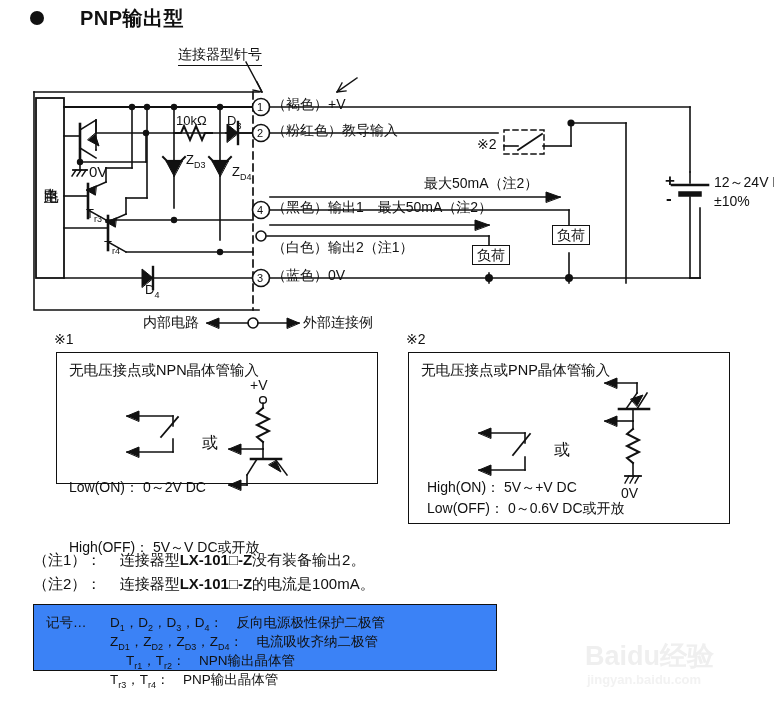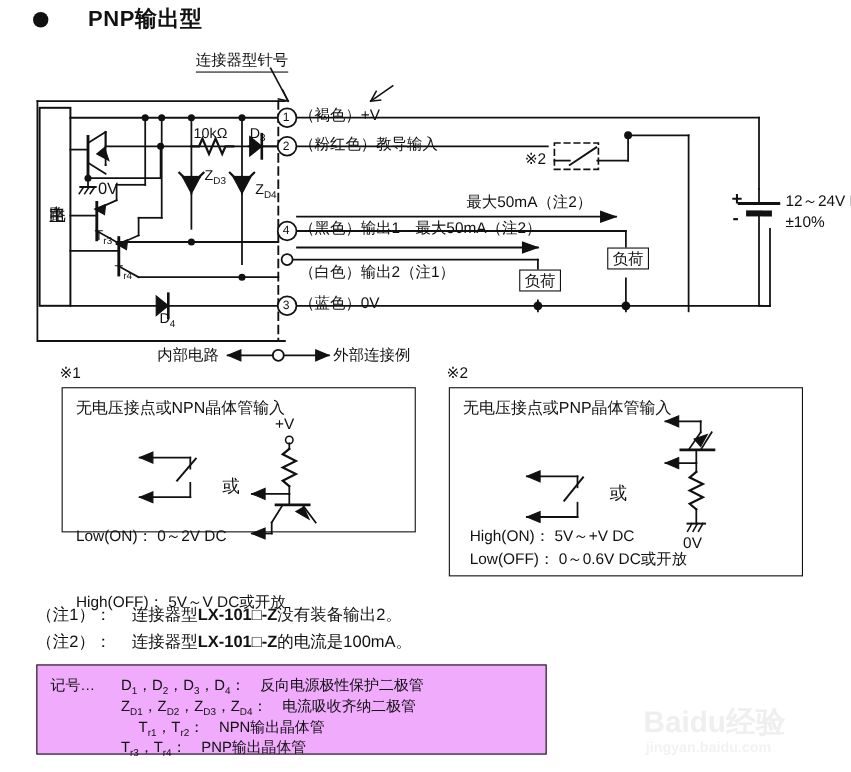--- a/index.html
+++ b/index.html
@@ -114,23 +114,23 @@
     line-height: 1;
   }
   .note-line b { font-weight: 700; }
 
   
   #legend-box {
     position: absolute;
     left: 33px;
     top: 604px;
     width: 464px;
-    height: 82px;
+    height: 67px;
     border: 1.5px solid #111;
-    background: #f0abfc;
+    background: #3b82f6;
     box-sizing: border-box;
   }
   .legend-row {
     position: absolute;
     font-size: 13.5px;
     white-space: nowrap;
     line-height: 1;
   }
   sub { font-size: 9px; }
 

